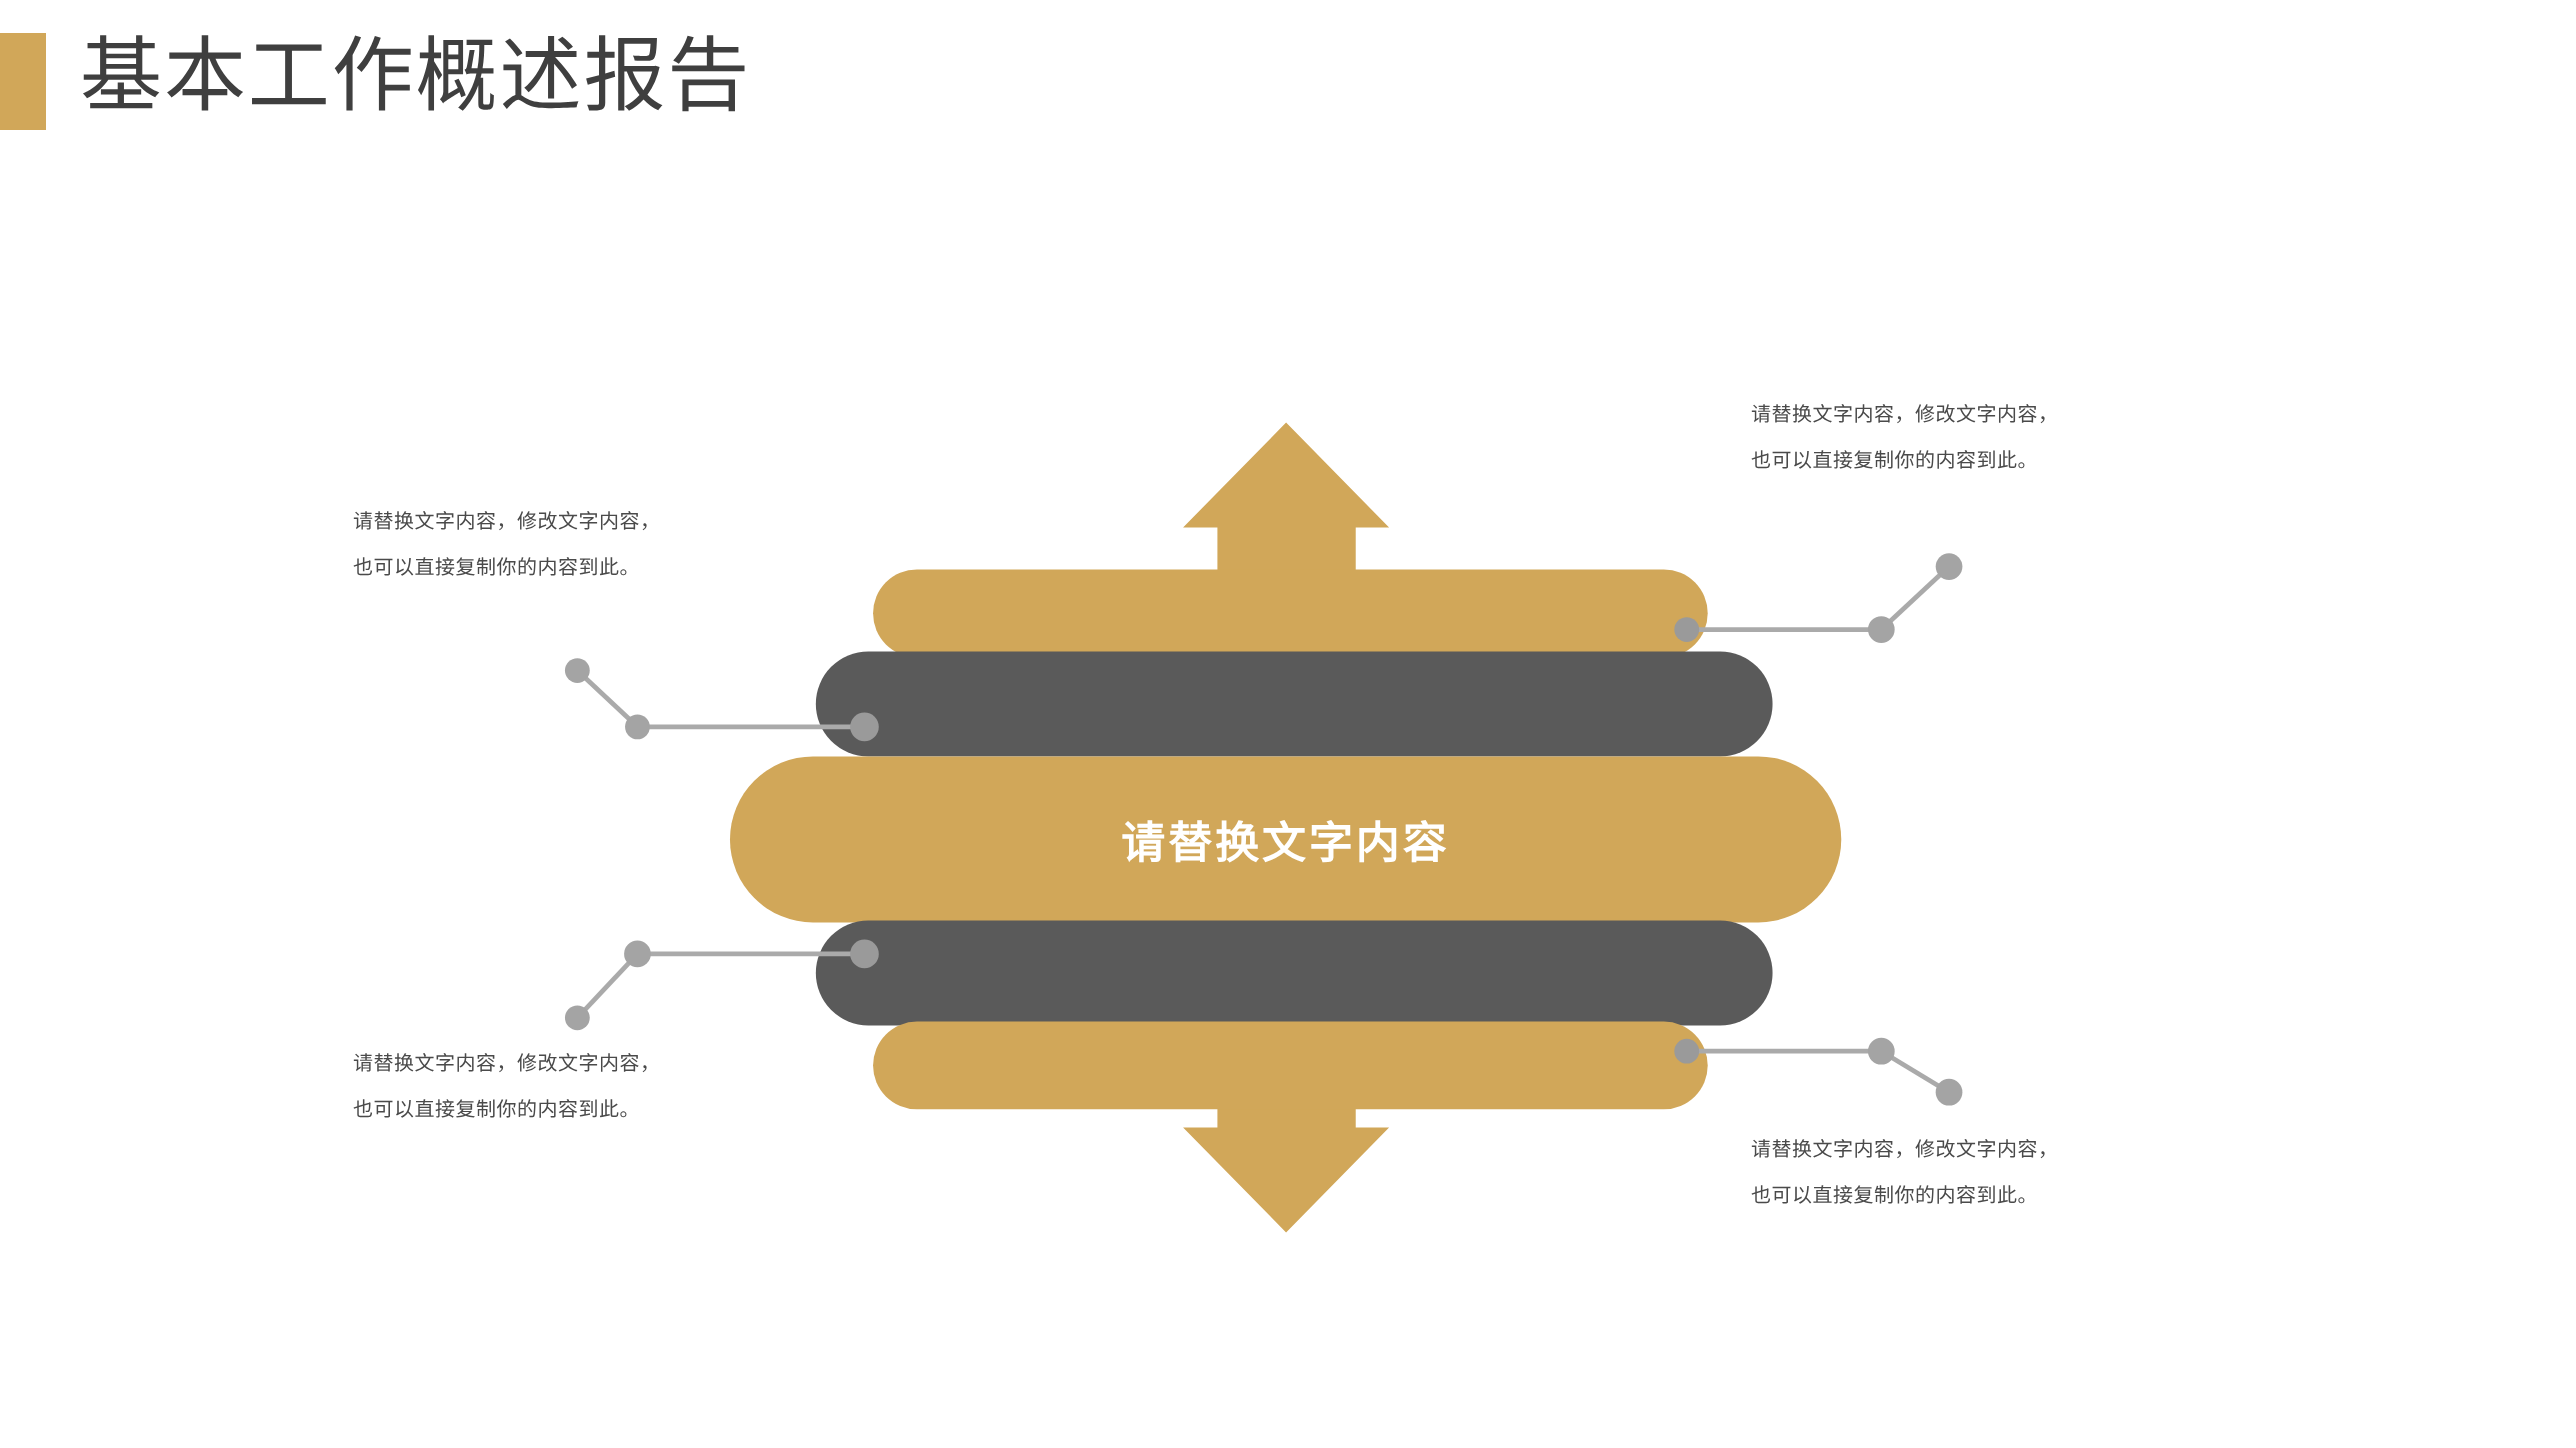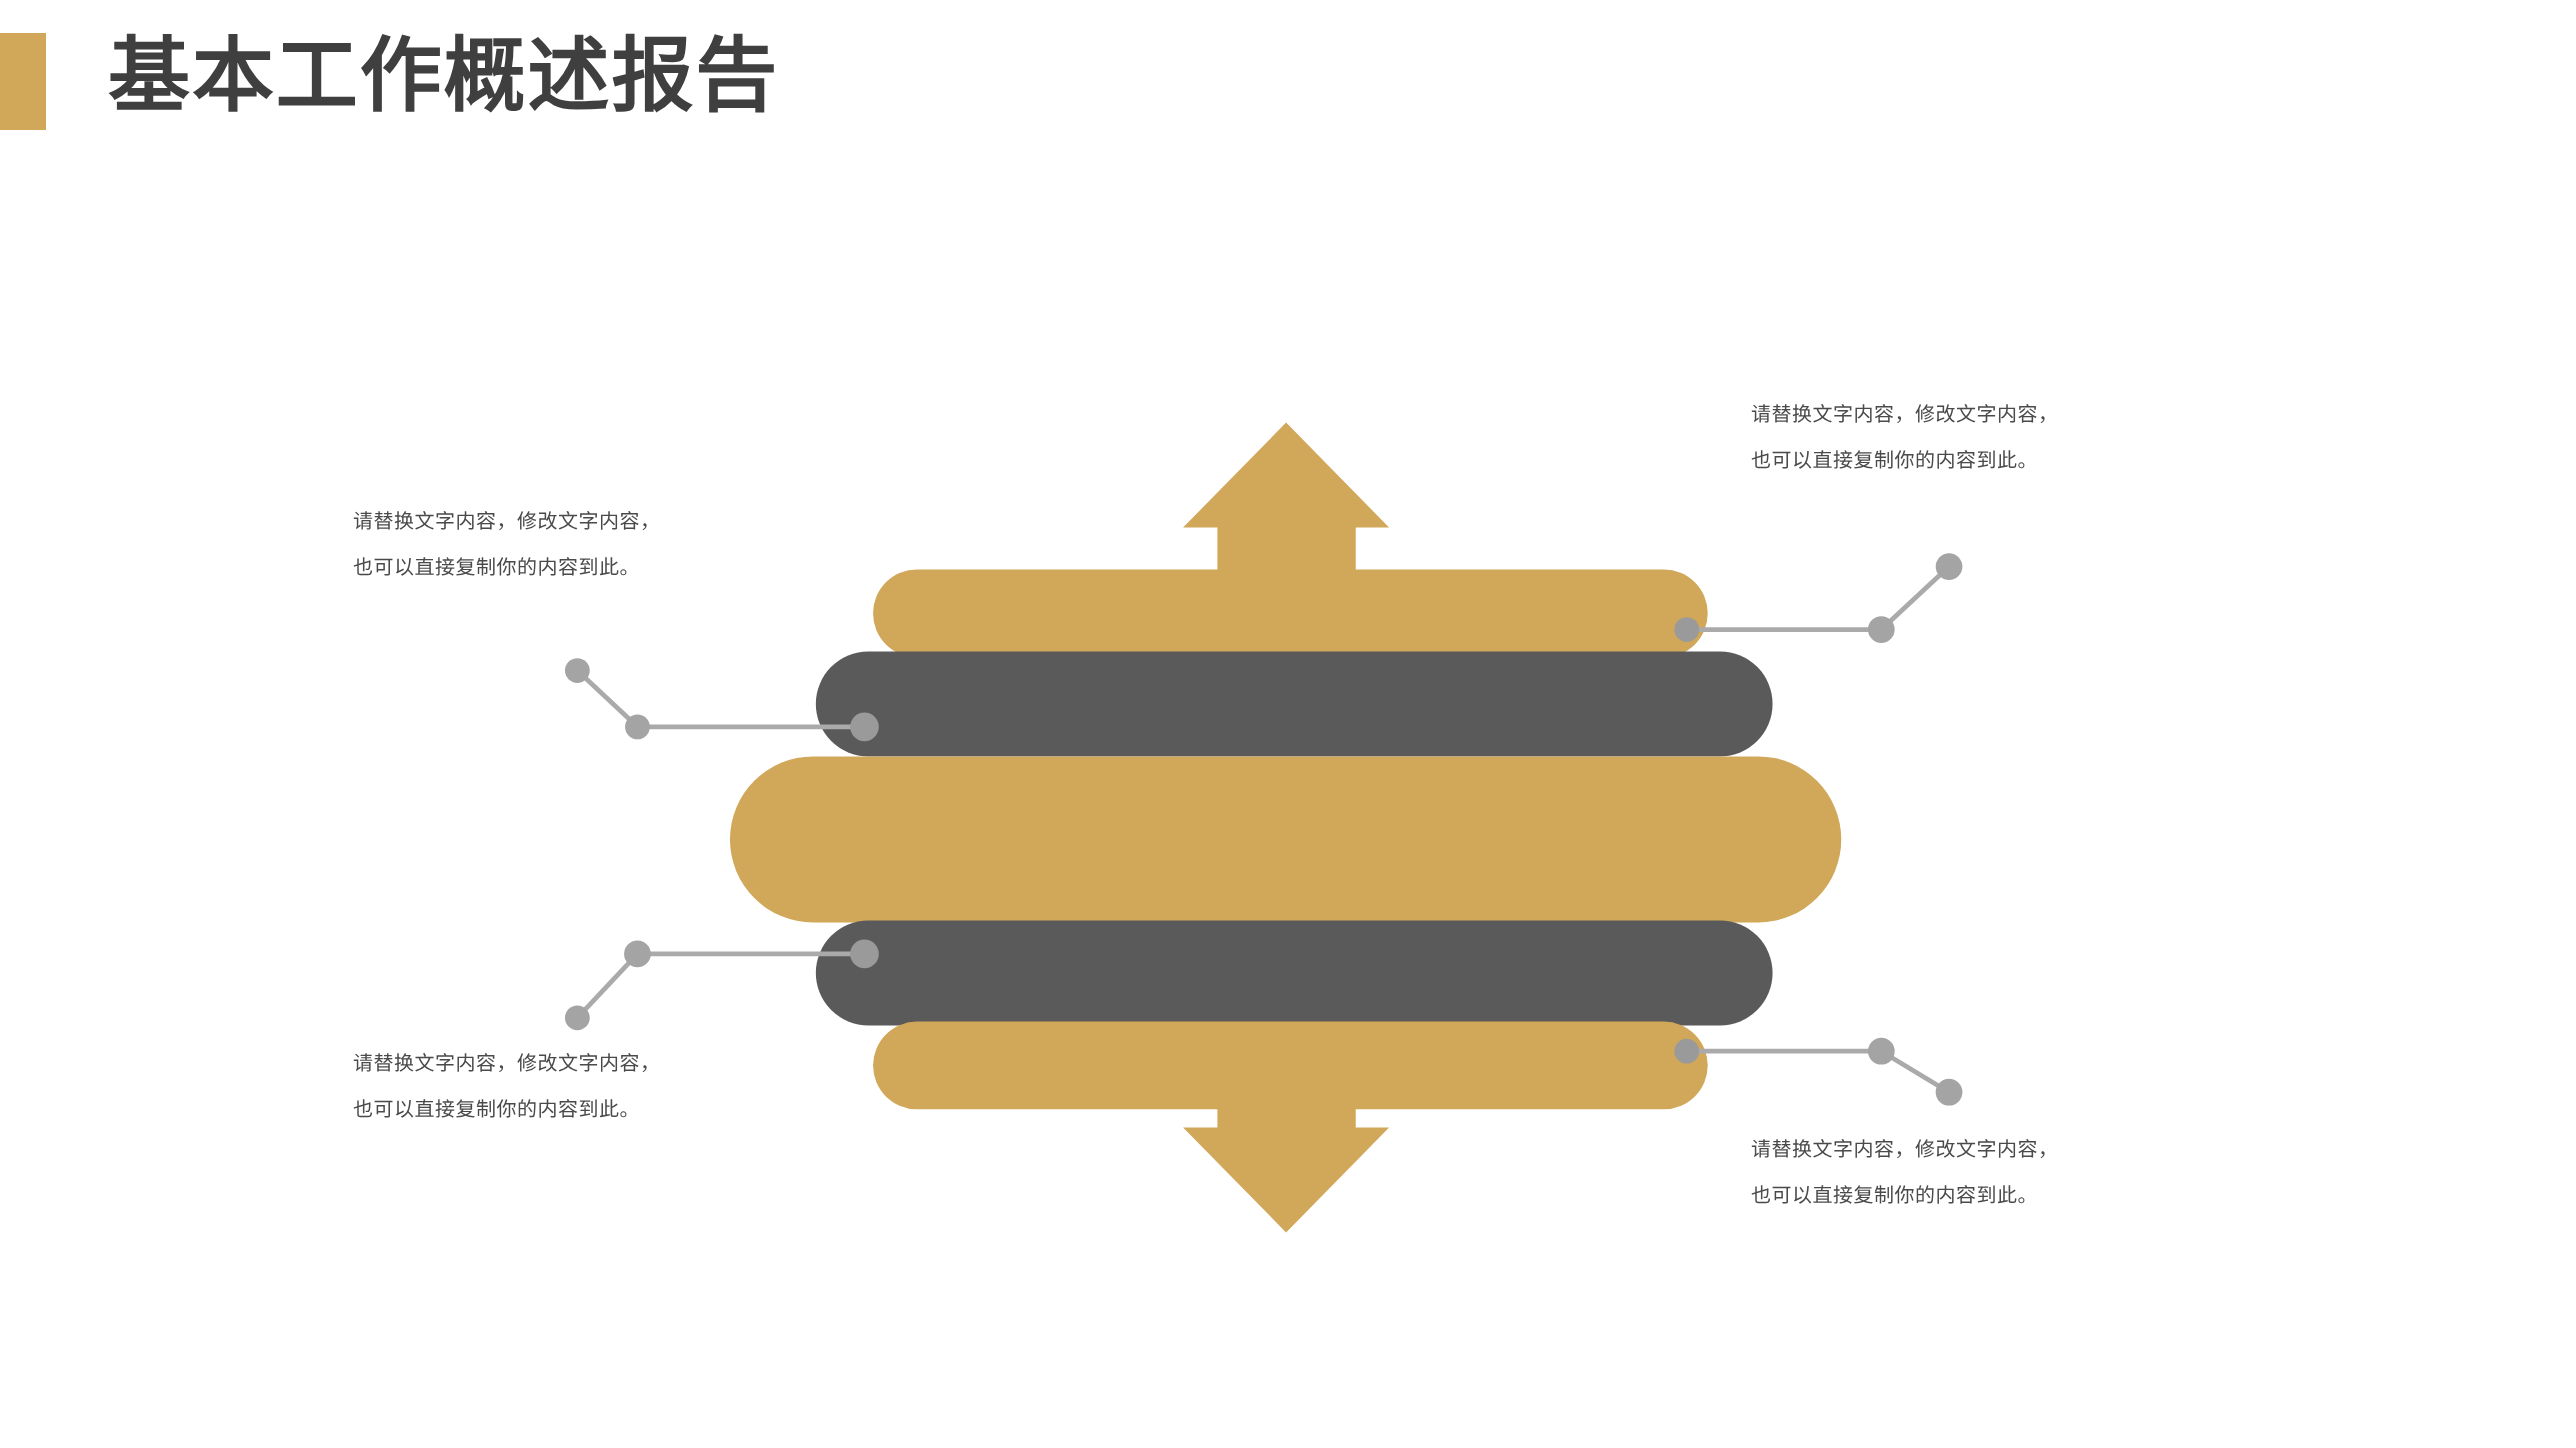--- a/index.html
+++ b/index.html
@@ -23,25 +23,25 @@
   #title-accent-bar {
     position: absolute;
     left: 0px;
     top: 33px;
     width: 46px;
     height: 97px;
     background: #D1A759;
   }
   #page-title {
     position: absolute;
-    left: 108px;
+    left: 80px;
     top: 19px;
     font-size: 82px;
     line-height: 114px;
-    font-weight: 700;
+    font-weight: 400;
     color: #3F3F3F;
     letter-spacing: 1.9px;
     white-space: nowrap;
   }
 
   
   #diagram {
     position: absolute;
     left: 0;
     top: 0;
@@ -109,20 +109,21 @@
 
       <rect x="855" y="683" width="1003" height="110" rx="55" ry="55" fill="#5A5A5A"></rect>
 
       <rect x="765" y="793" width="1165" height="174" rx="87" ry="87" fill="#D1A759"></rect>
 
       <rect x="855" y="965" width="1003" height="110" rx="55" ry="55" fill="#5A5A5A"></rect>
 
       <rect x="915" y="1071" width="875" height="92" rx="46" ry="46" fill="#D1A759"></rect>
     </svg>
 
+    <div id="center-label">请替换文字内容</div>
 
     <svg class="line-layer" viewBox="0 0 2700 1518">
 
       <g>
         <line x1="906" y1="762" x2="668" y2="762" stroke="#AAAAAA" stroke-width="5"></line>
         <line x1="668" y1="762" x2="605" y2="703" stroke="#AAAAAA" stroke-width="5"></line>
         <circle cx="906" cy="762" r="15" fill="#9A9A9A"></circle>
         <circle cx="668" cy="762" r="13" fill="#A4A4A4"></circle>
         <circle cx="605" cy="703" r="13" fill="#A4A4A4"></circle>
       </g>

